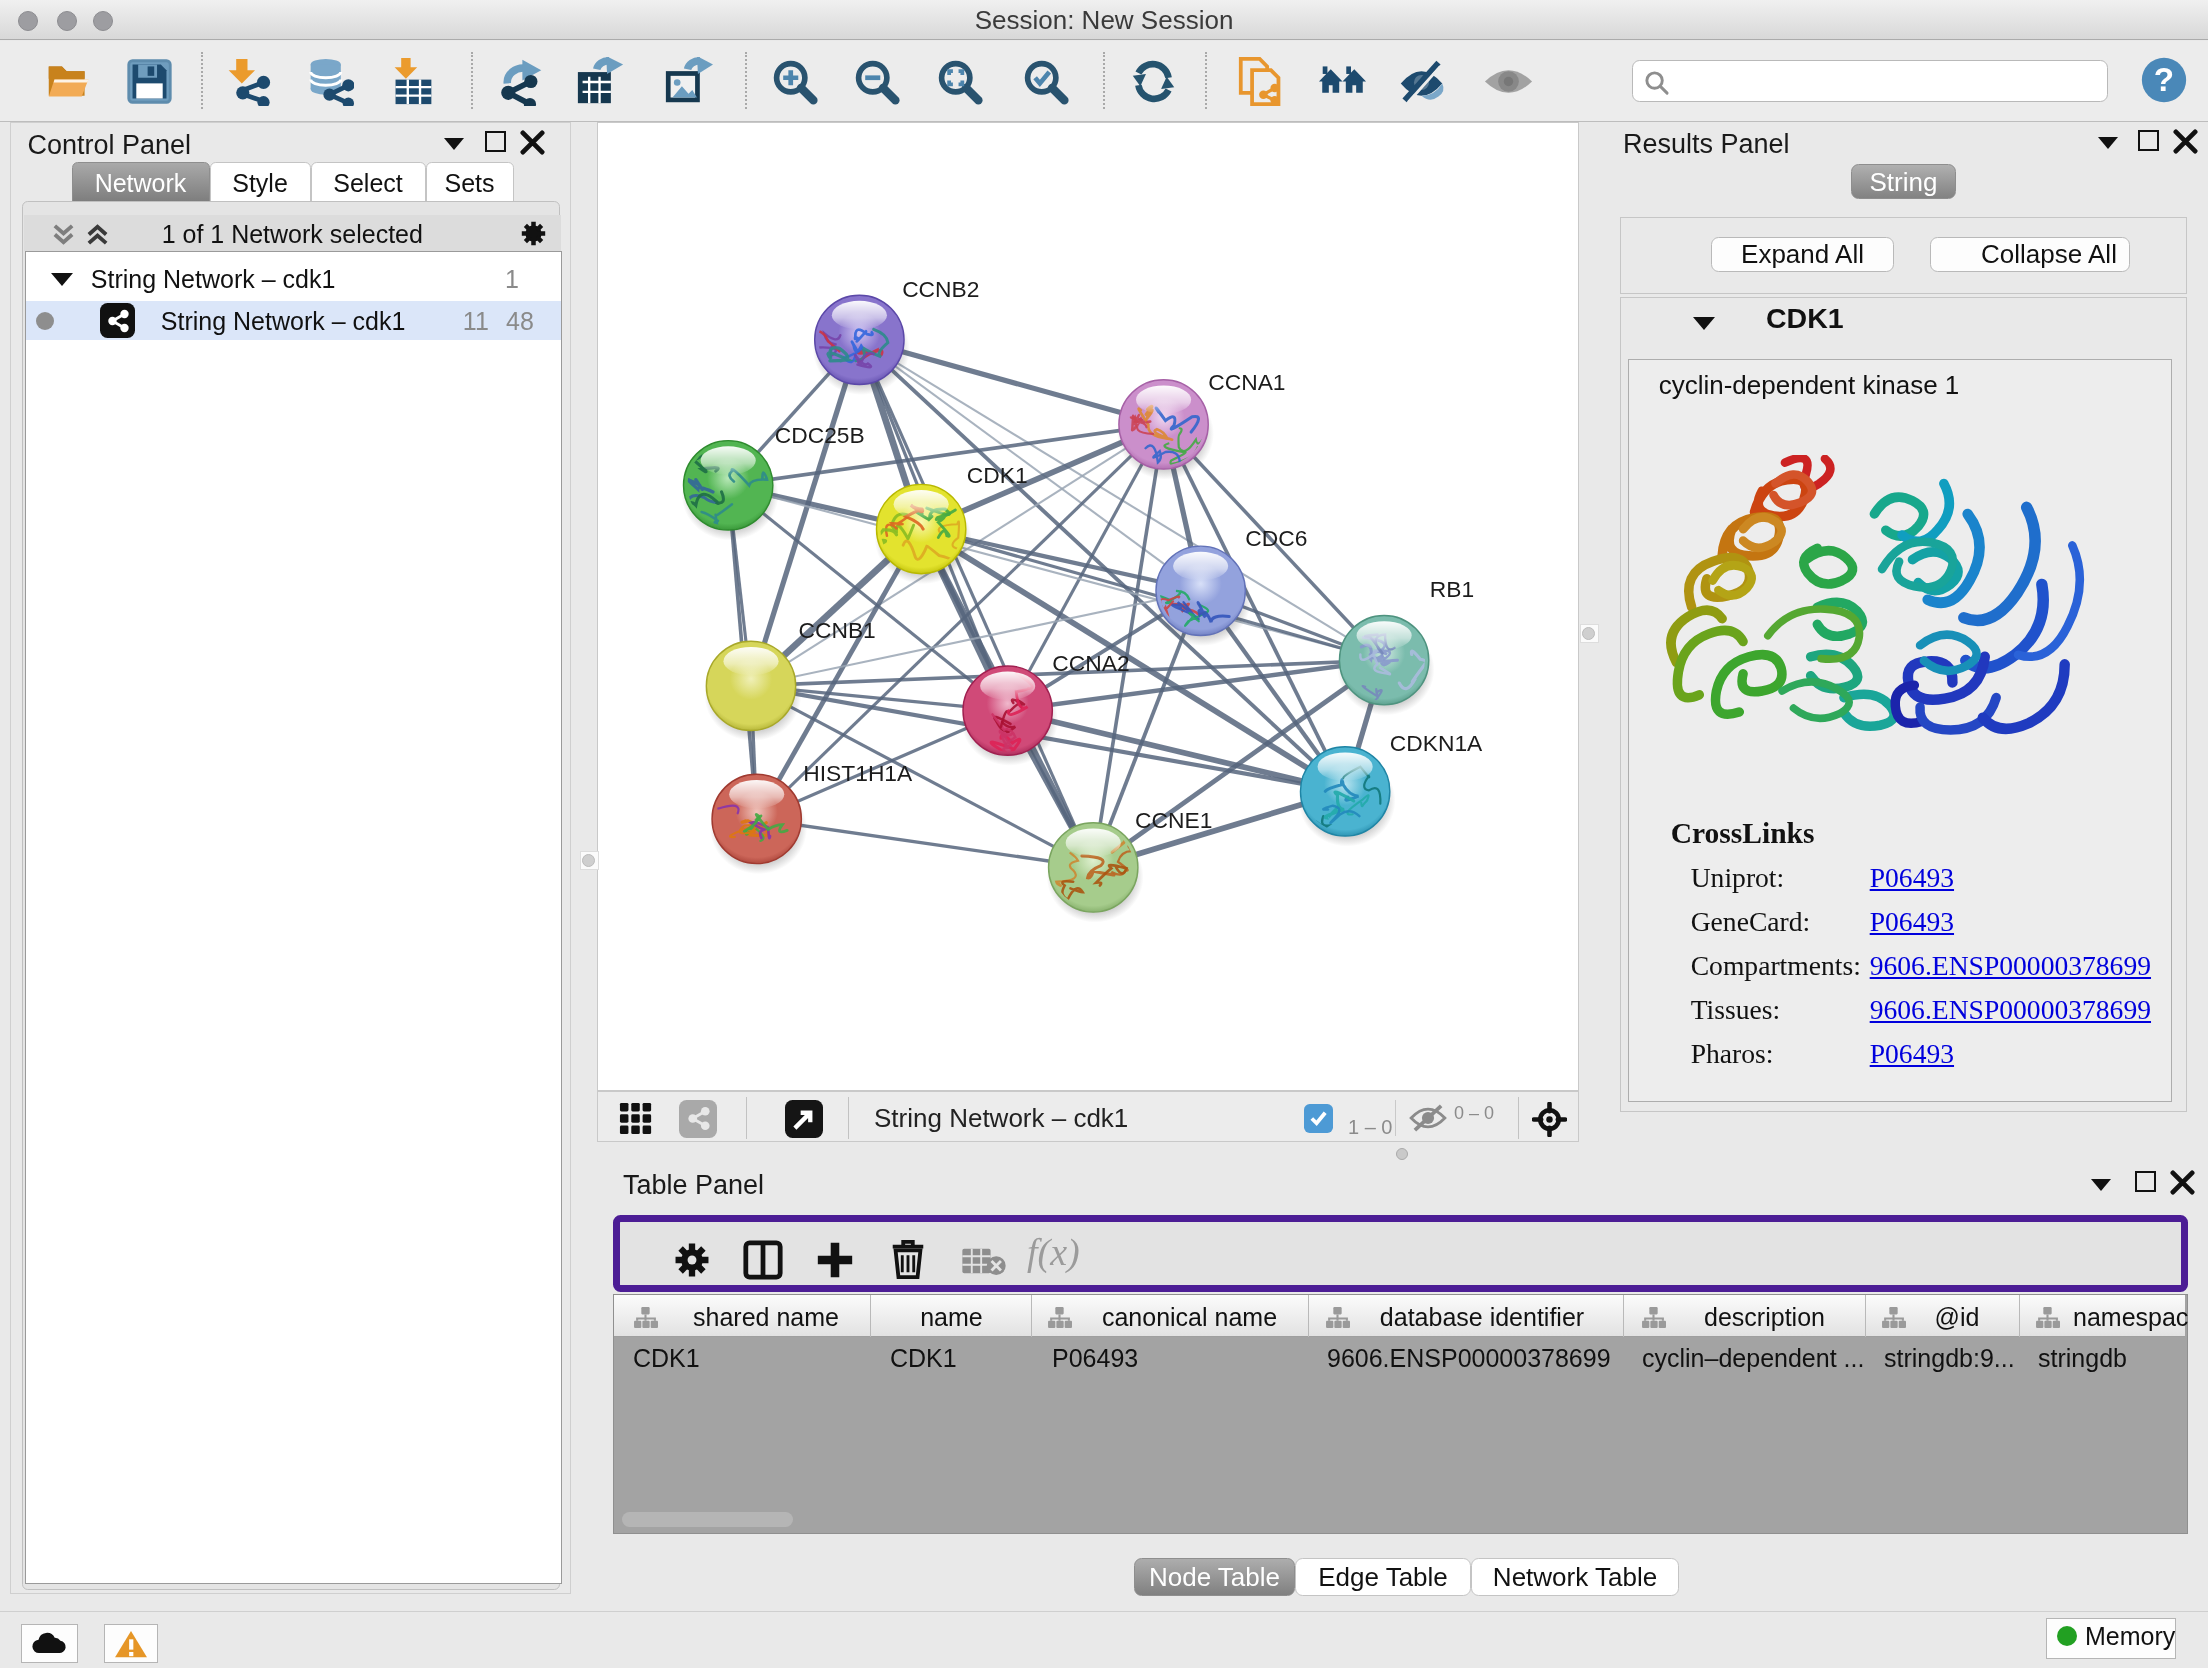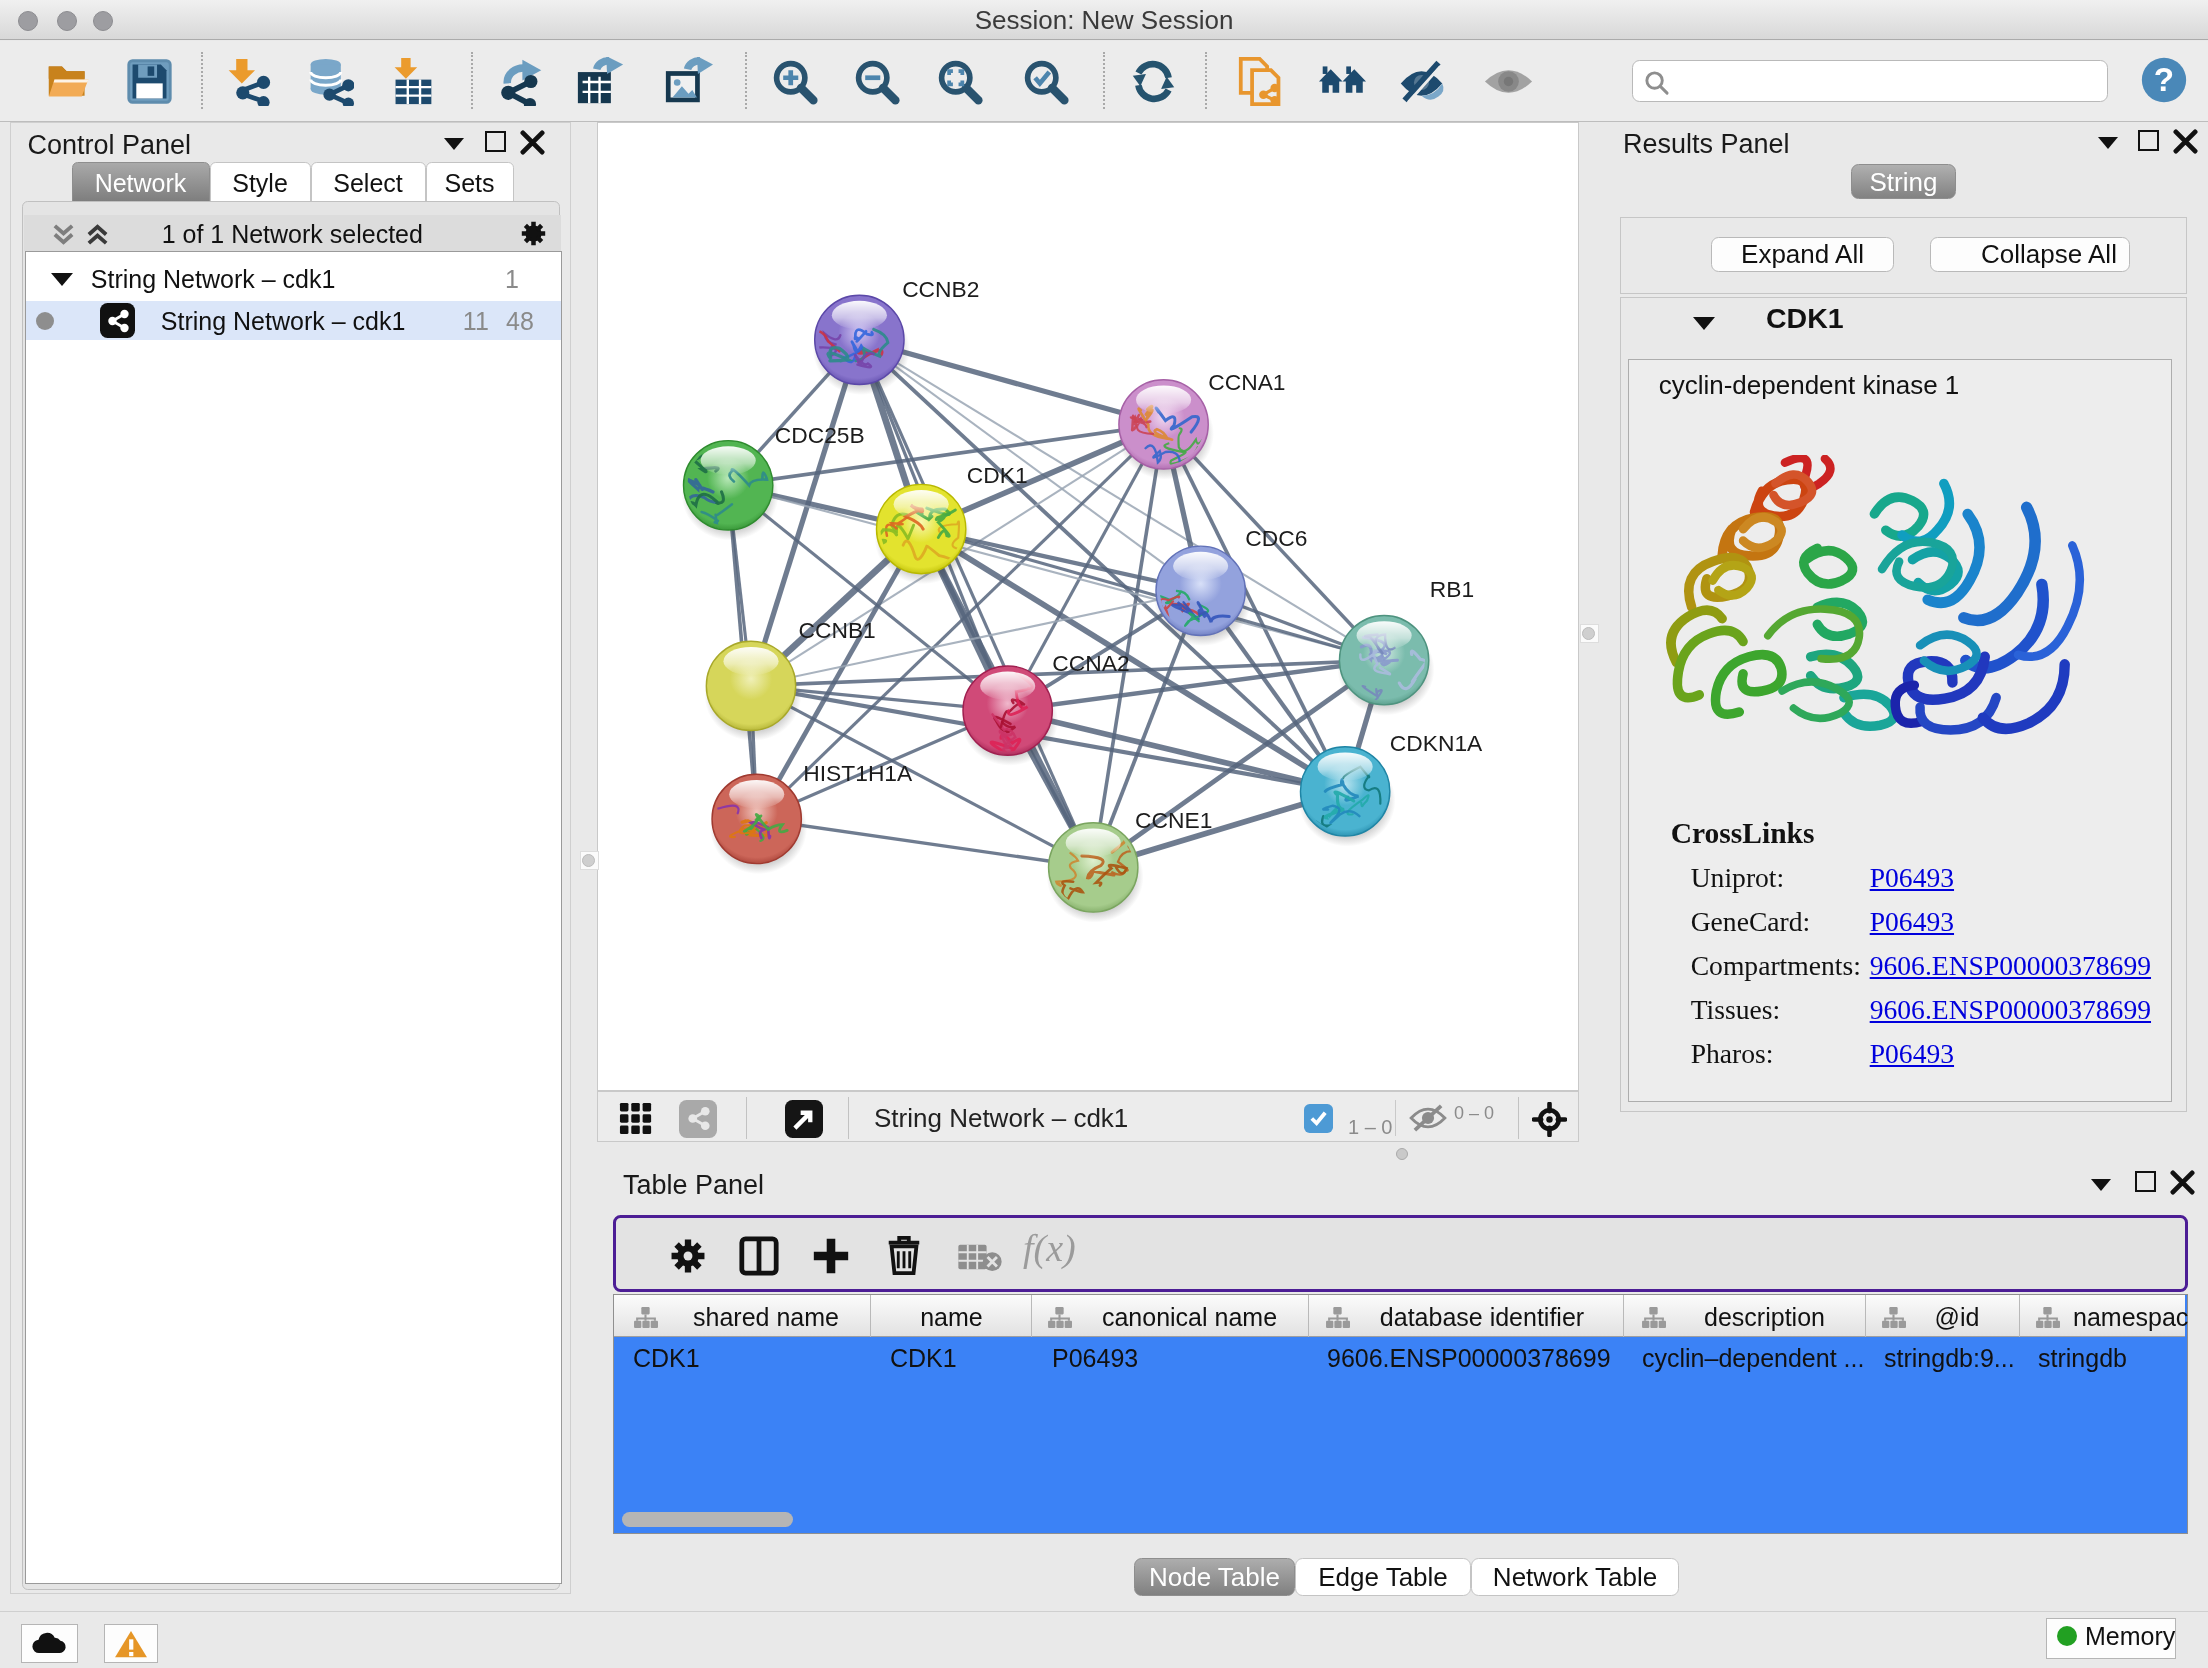--- a/index.html
+++ b/index.html
@@ -680,21 +680,21 @@
       </div>
     </div>
   </div>
   <div id="tpanel">
     <div class="ptitle" style="position:absolute;left:26px;top:21px;">Table Panel</div>
     <div style="position:absolute;left:1494px;top:29.5px;width:0;height:0;border-left:10.5px solid transparent;border-right:10.5px solid transparent;border-top:12.4px solid #111;"></div>
     <div style="position:absolute;left:1538px;top:22px;width:21px;height:21px;border:2.9px solid #111;"></div>
     <svg style="position:absolute;left:1573px;top:21px;width:25px;height:25px" viewBox="0 0 26 26">
         <path d="M3 3 L23 23 M23 3 L3 23" stroke="#111" stroke-width="5" stroke-linecap="round"></path>
       </svg>
-    <div style="position:absolute;left:16px;top:66px;width:1575px;height:77px;background:#e3e3e3;border:3px solid #4c1d95;border-radius:7.6px;">
+    <div style="position:absolute;left:16px;top:66px;width:1575px;height:77px;background:#e3e3e3;border:7px solid #4c1d95;border-radius:7.6px;">
       <svg style="position:absolute;left:53px;top:19px;width:38px;height:38px" viewBox="0 0 30 30">
           <circle cx="15" cy="15" r="8.5" fill="#111"></circle>
           <g stroke="#111" stroke-width="5">
             <path d="M15 2 v7 M15 21 v7 M2 15 h7 M21 15 h7 M6 6 l5 5 M19 19 l5 5 M24 6 l-5 5 M11 19 l-5 5"></path>
           </g>
           <circle cx="15" cy="15" r="3.5" fill="#e3e3e3"></circle>
         </svg>
       <svg style="position:absolute;left:122px;top:17px;width:42px;height:42px" viewBox="0 0 44 44">
           <rect x="4" y="4" width="36" height="36" rx="4" fill="none" stroke="#111" stroke-width="5"></rect>
           <path d="M22 4 v36" stroke="#111" stroke-width="5"></path>
@@ -712,21 +712,21 @@
             <rect x="2" y="4" width="30" height="26" rx="2"></rect>
           </g>
           <g stroke="#e3e3e3" stroke-width="2">
             <path d="M2 12 h30 M2 21 h30 M12 4 v26 M22 4 v26"></path>
           </g>
           <circle cx="38" cy="22" r="10" fill="#8e8e8e"></circle>
           <path d="M33 17 l10 10 M43 17 l-10 10" stroke="#e3e3e3" stroke-width="3"></path>
         </svg>
       <div style="position:absolute;left:407px;top:7.6px;font-size:38px;color:#9b9b9b;font-family:'Liberation Serif',serif;font-style:italic;">f(x)</div>
     </div>
-    <div style="position:absolute;left:16px;top:145px;width:1575px;height:240px;background:#3b82f6;border:1.9px solid #8f8f8f;">
+    <div style="position:absolute;left:16px;top:145px;width:1575px;height:240px;background:#a3a3a3;border:1.9px solid #8f8f8f;">
       <div style="position:absolute;left:0;top:0;width:1571px;height:42px;background:linear-gradient(#fbfbfb,#e2e2e2);border-bottom:1.9px solid #9f9f9f;"></div>
       <div style="position:absolute;left:256px;top:0;width:1px;height:42px;background:#b9b9b9;"></div>
       <div style="position:absolute;left:417px;top:0;width:1px;height:42px;background:#b9b9b9;"></div>
       <div style="position:absolute;left:694px;top:0;width:1px;height:42px;background:#b9b9b9;"></div>
       <div style="position:absolute;left:1009px;top:0;width:1px;height:42px;background:#b9b9b9;"></div>
       <div style="position:absolute;left:1251px;top:0;width:1px;height:42px;background:#b9b9b9;"></div>
       <div style="position:absolute;left:1405px;top:0;width:1px;height:42px;background:#b9b9b9;"></div>
       <svg class="treeic" style="left:19px;" viewBox="0 0 24 24">
           <g fill="#9a9a9a">
             <rect x="8" y="2" width="8" height="7" rx="1"></rect>

